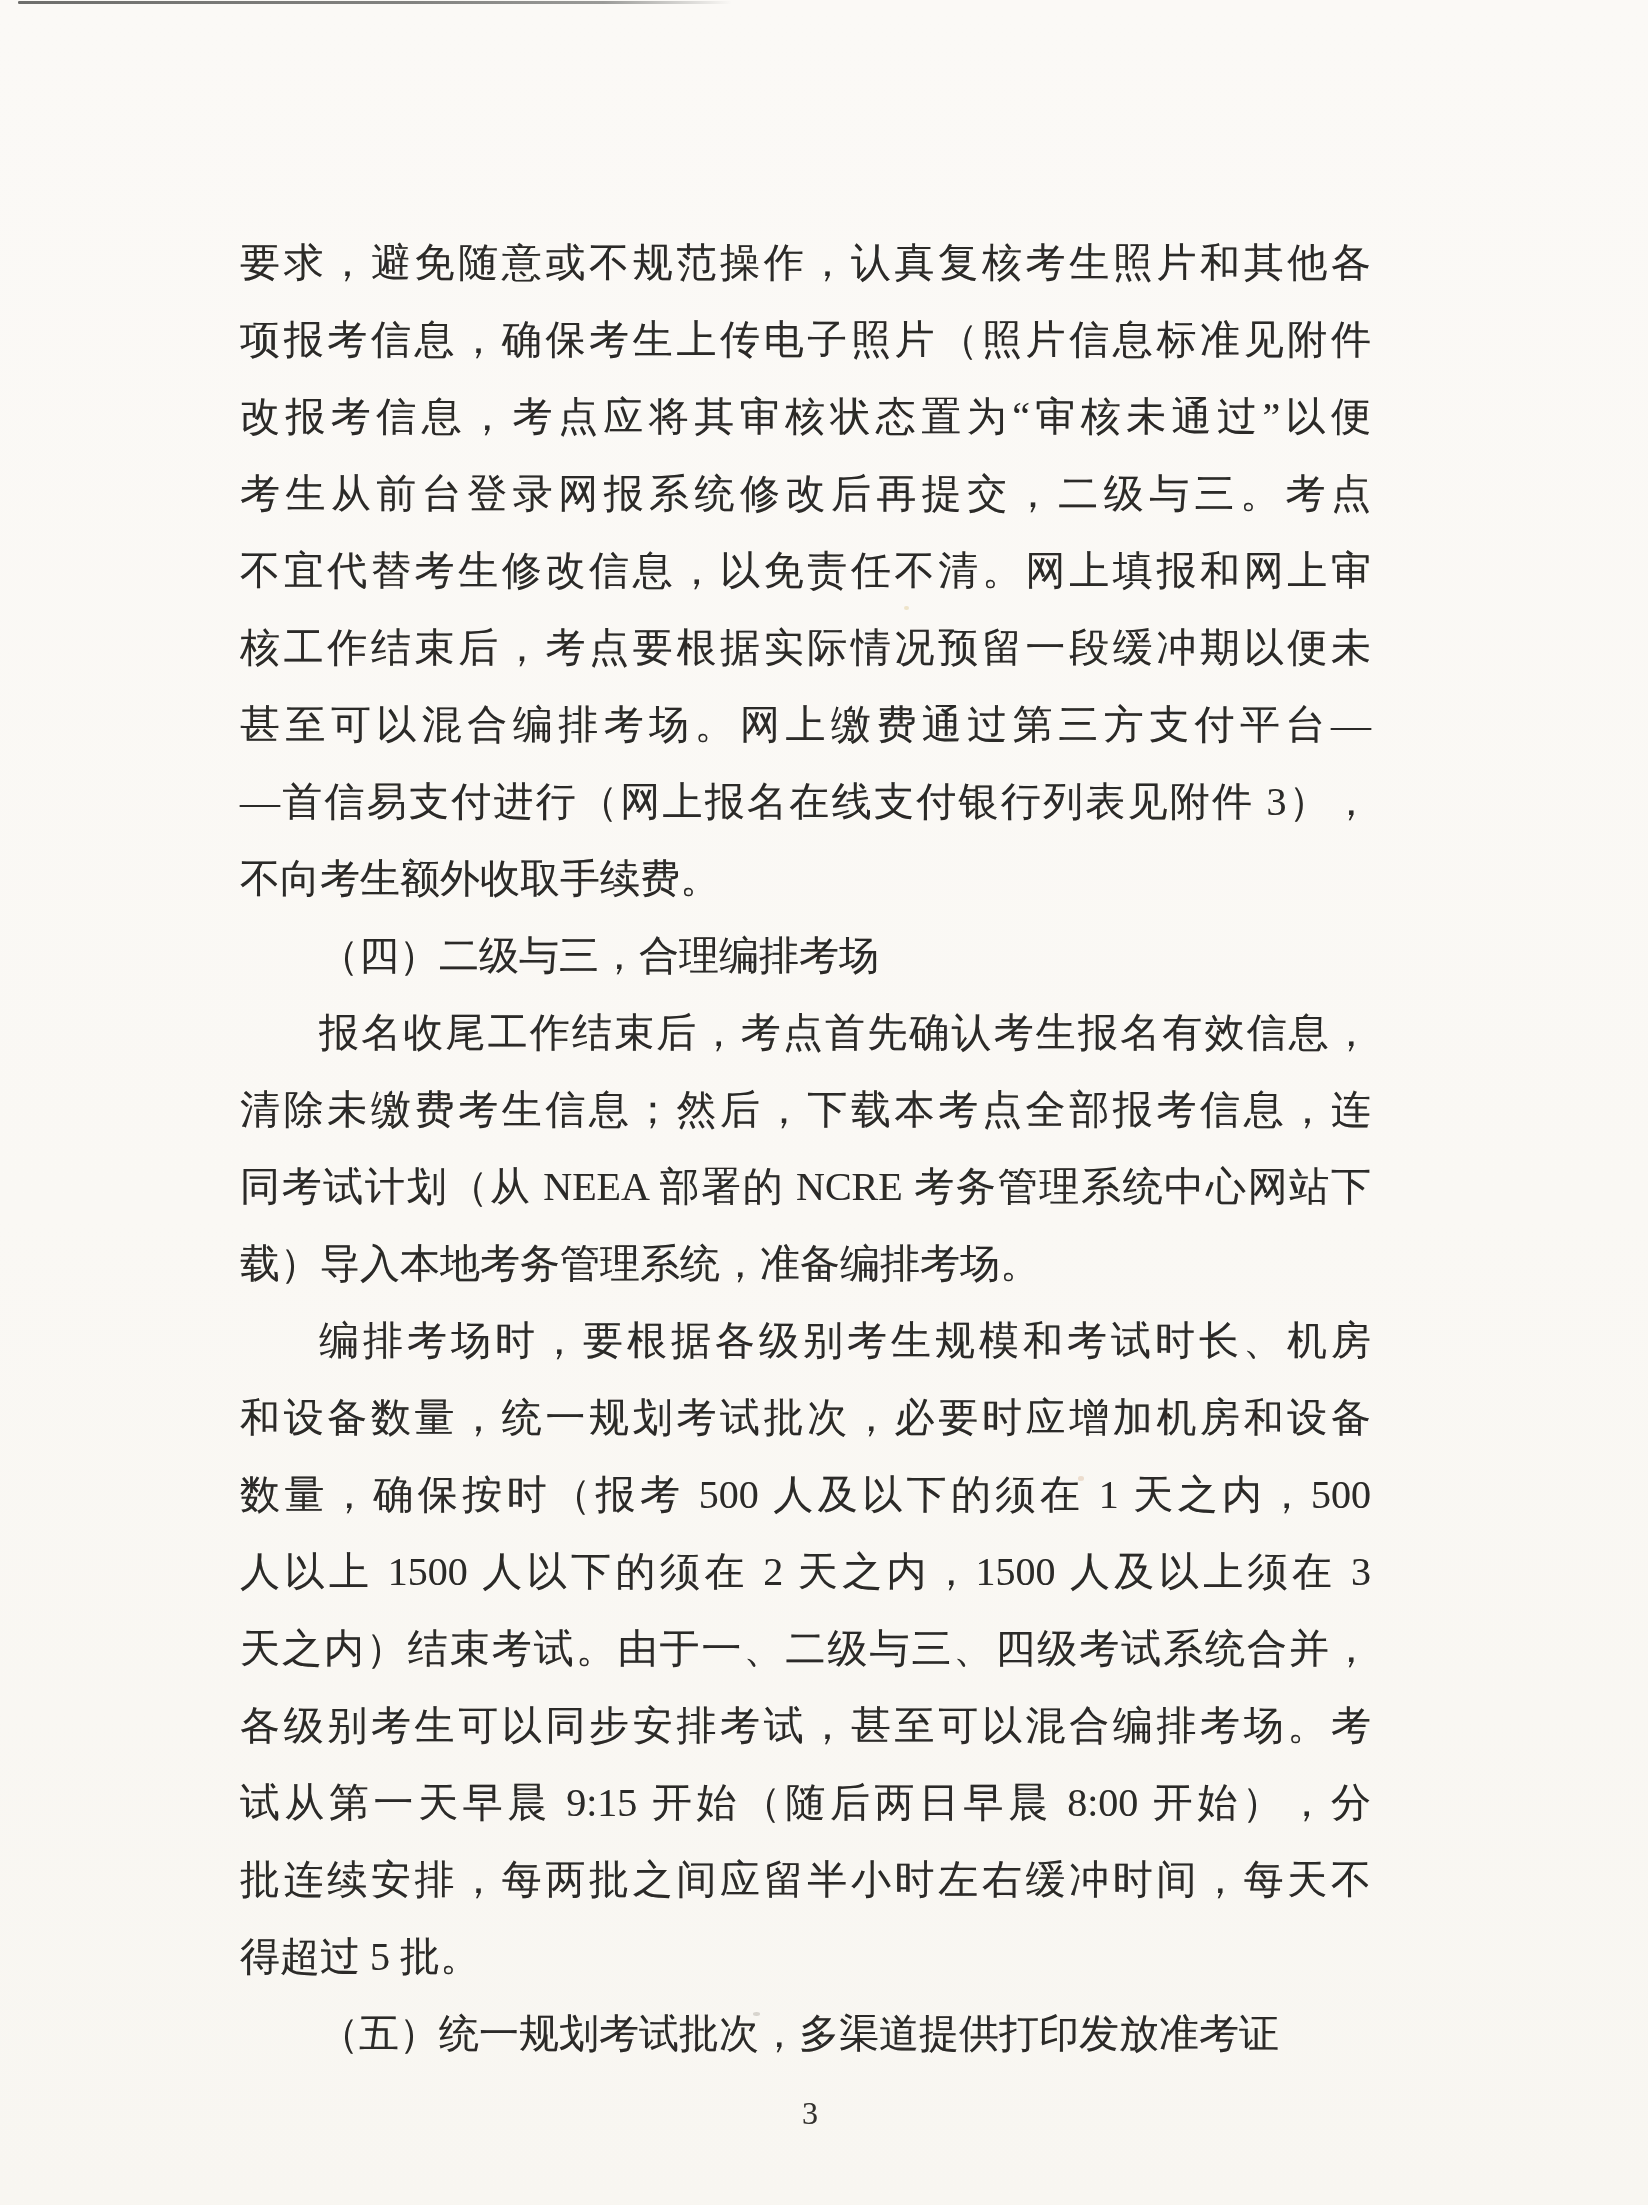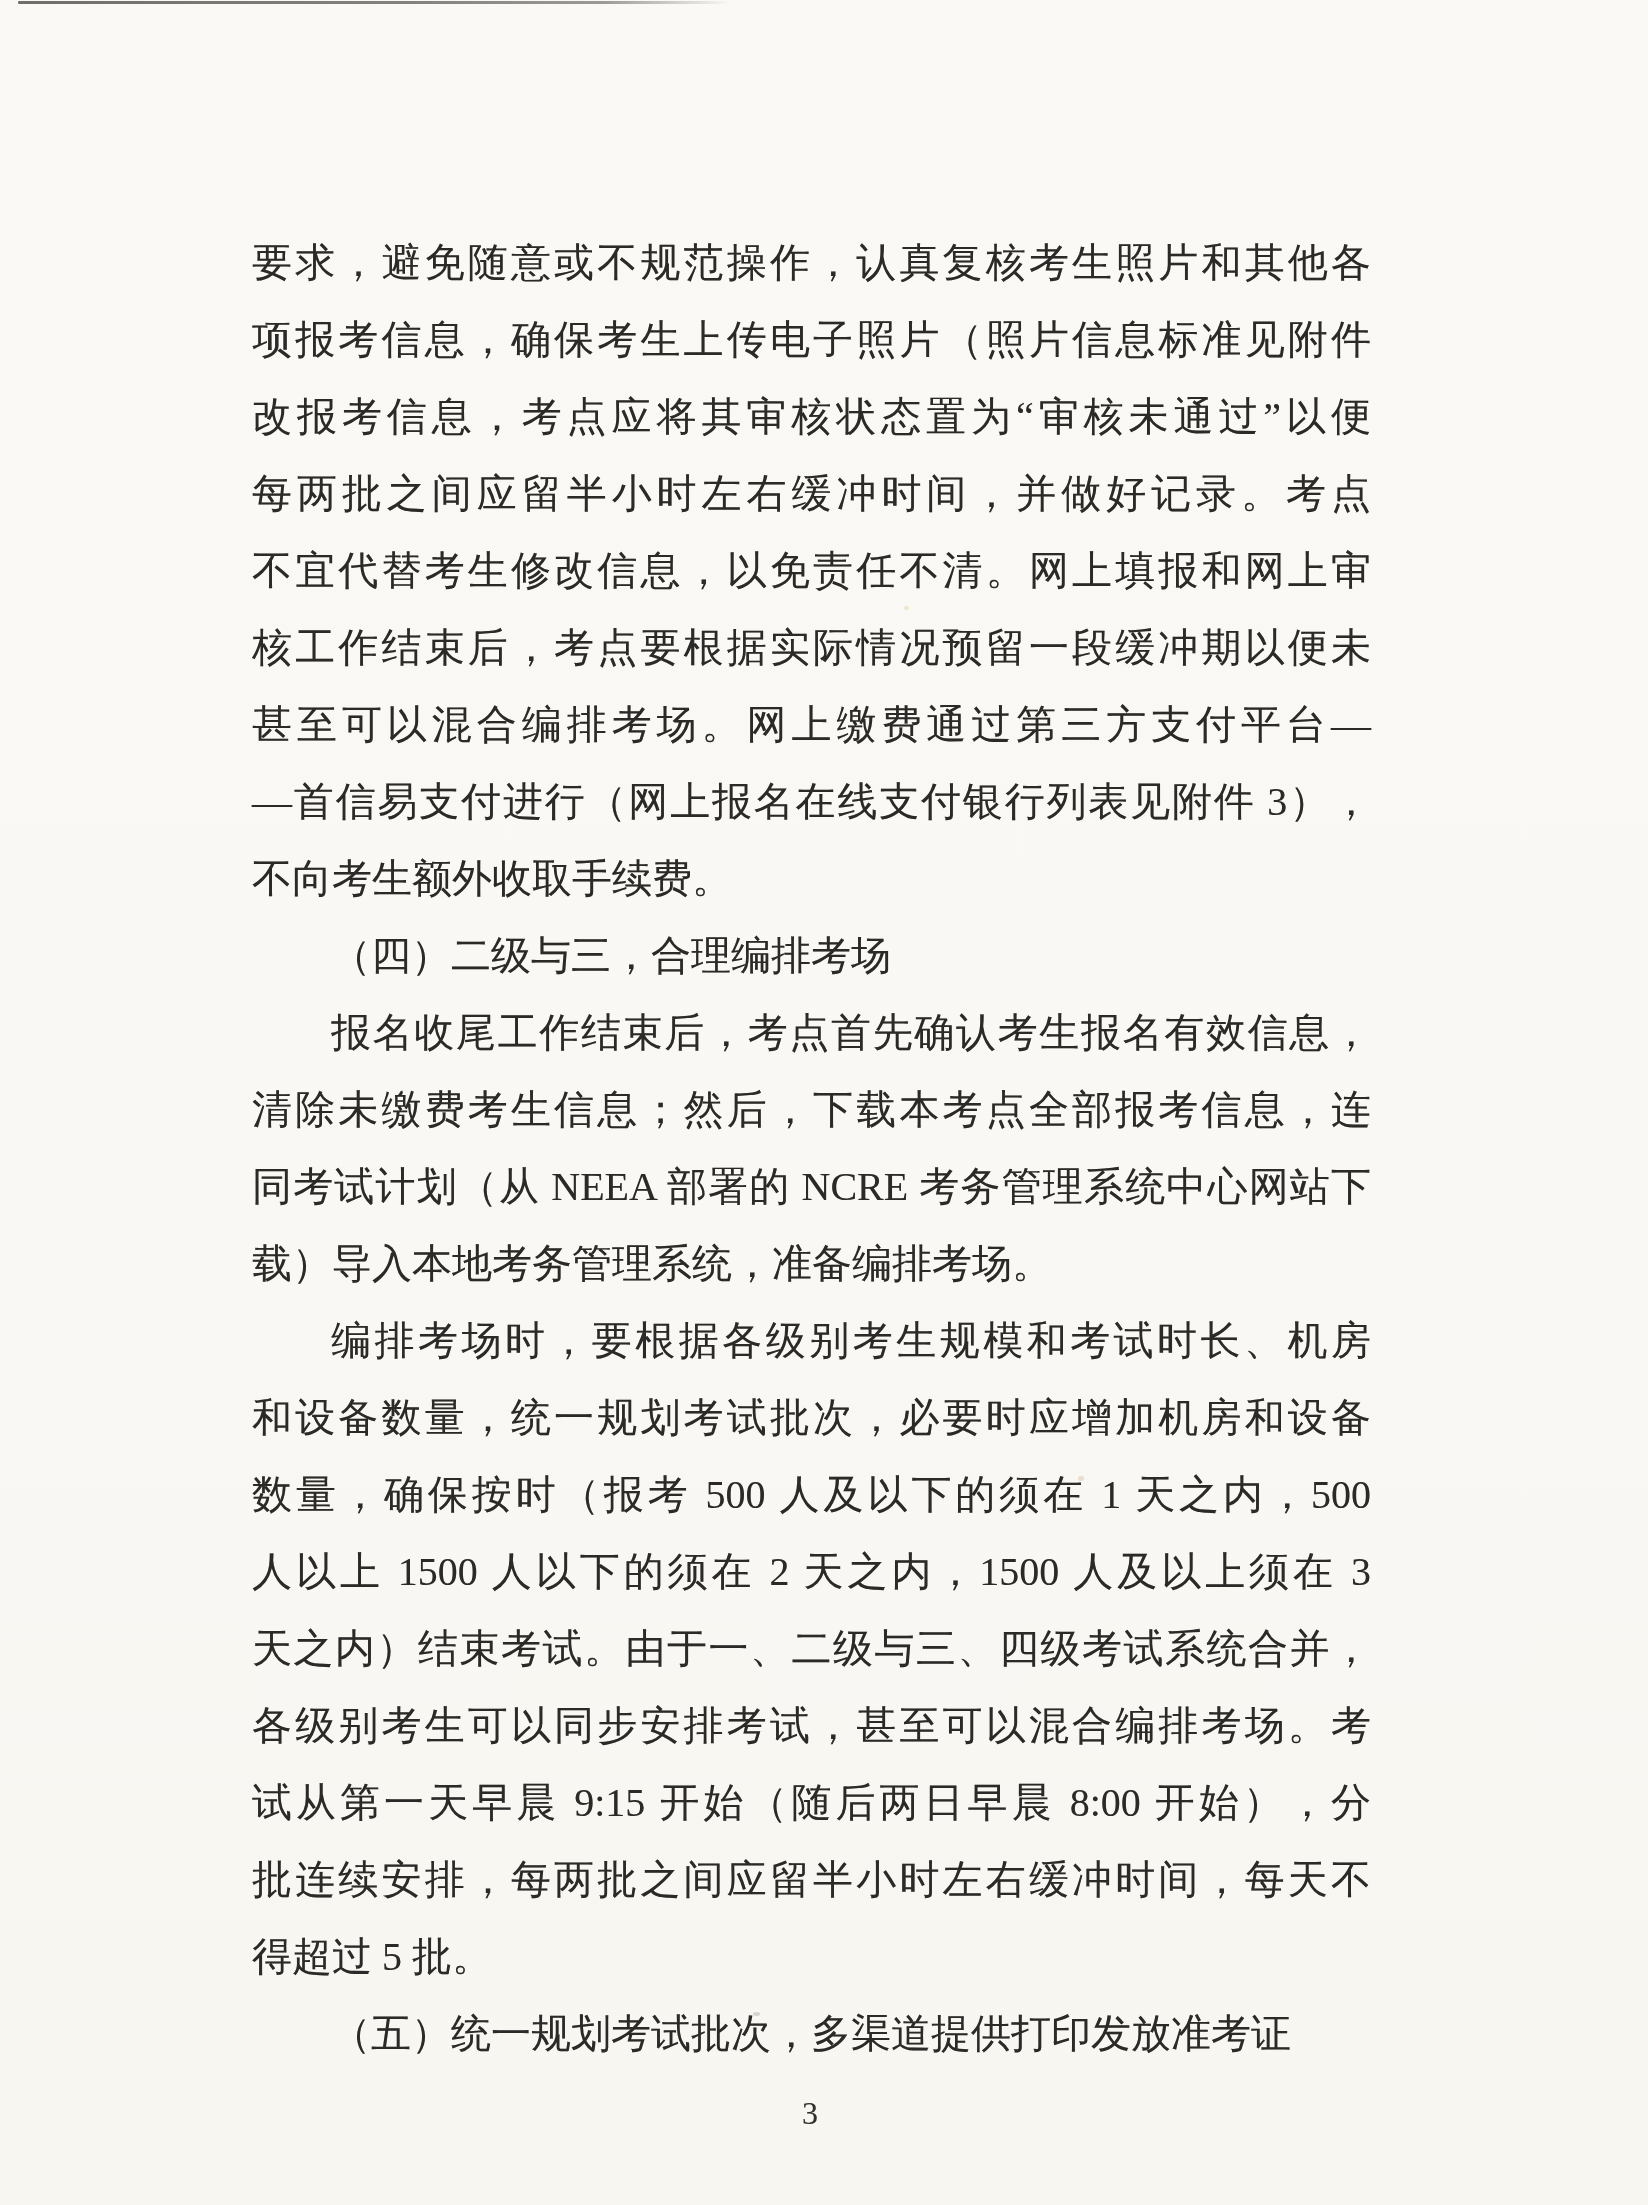--- a/index.html
+++ b/index.html
@@ -34,21 +34,20 @@
     width: 1131px;
   }
   .line {
     height: 77px;
     line-height: 77px;
     font-size: 40px;
     color: #2b2a28;
     text-shadow: 0 0 0.6px rgba(70, 66, 60, 0.35);
     text-align: left;
     white-space: nowrap;
-    margin-left: 12px;
   }
   .line.j {
     white-space: normal;
     text-align: justify;
     text-align-last: justify;
   }
   .line.ind {
     padding-left: 79px;
   }
   .page-number {
@@ -75,21 +74,21 @@
 </head>
 <body>
 
 <div class="paper">
   <div class="scan-line"></div>
 
   <div class="text-block">
       <div class="line j">要求，避免随意或不规范操作，认真复核考生照片和其他各</div>
       <div class="line j">项报考信息，确保考生上传电子照片（照片信息标准见附件</div>
       <div class="line j">改报考信息，考点应将其审核状态置为“审核未通过”以便</div>
-      <div class="line j">每两批之间应留半小时左右缓冲时间，并做好记录。考点</div>
+      <div class="line j">考生从前台登录网报系统修改后再提交，二级与三。考点</div>
       <div class="line j">不宜代替考生修改信息，以免责任不清。网上填报和网上审</div>
       <div class="line j">核工作结束后，考点要根据实际情况预留一段缓冲期以便未</div>
       <div class="line j">甚至可以混合编排考场。网上缴费通过第三方支付平台—</div>
       <div class="line j">—首信易支付进行（网上报名在线支付银行列表见附件 3），</div>
       <div class="line">不向考生额外收取手续费。</div>
       <div class="line ind">（四）二级与三，合理编排考场</div>
       <div class="line j ind">报名收尾工作结束后，考点首先确认考生报名有效信息，</div>
       <div class="line j">清除未缴费考生信息；然后，下载本考点全部报考信息，连</div>
       <div class="line j">同考试计划（从 NEEA 部署的 NCRE 考务管理系统中心网站下</div>
       <div class="line">载）导入本地考务管理系统，准备编排考场。</div>

